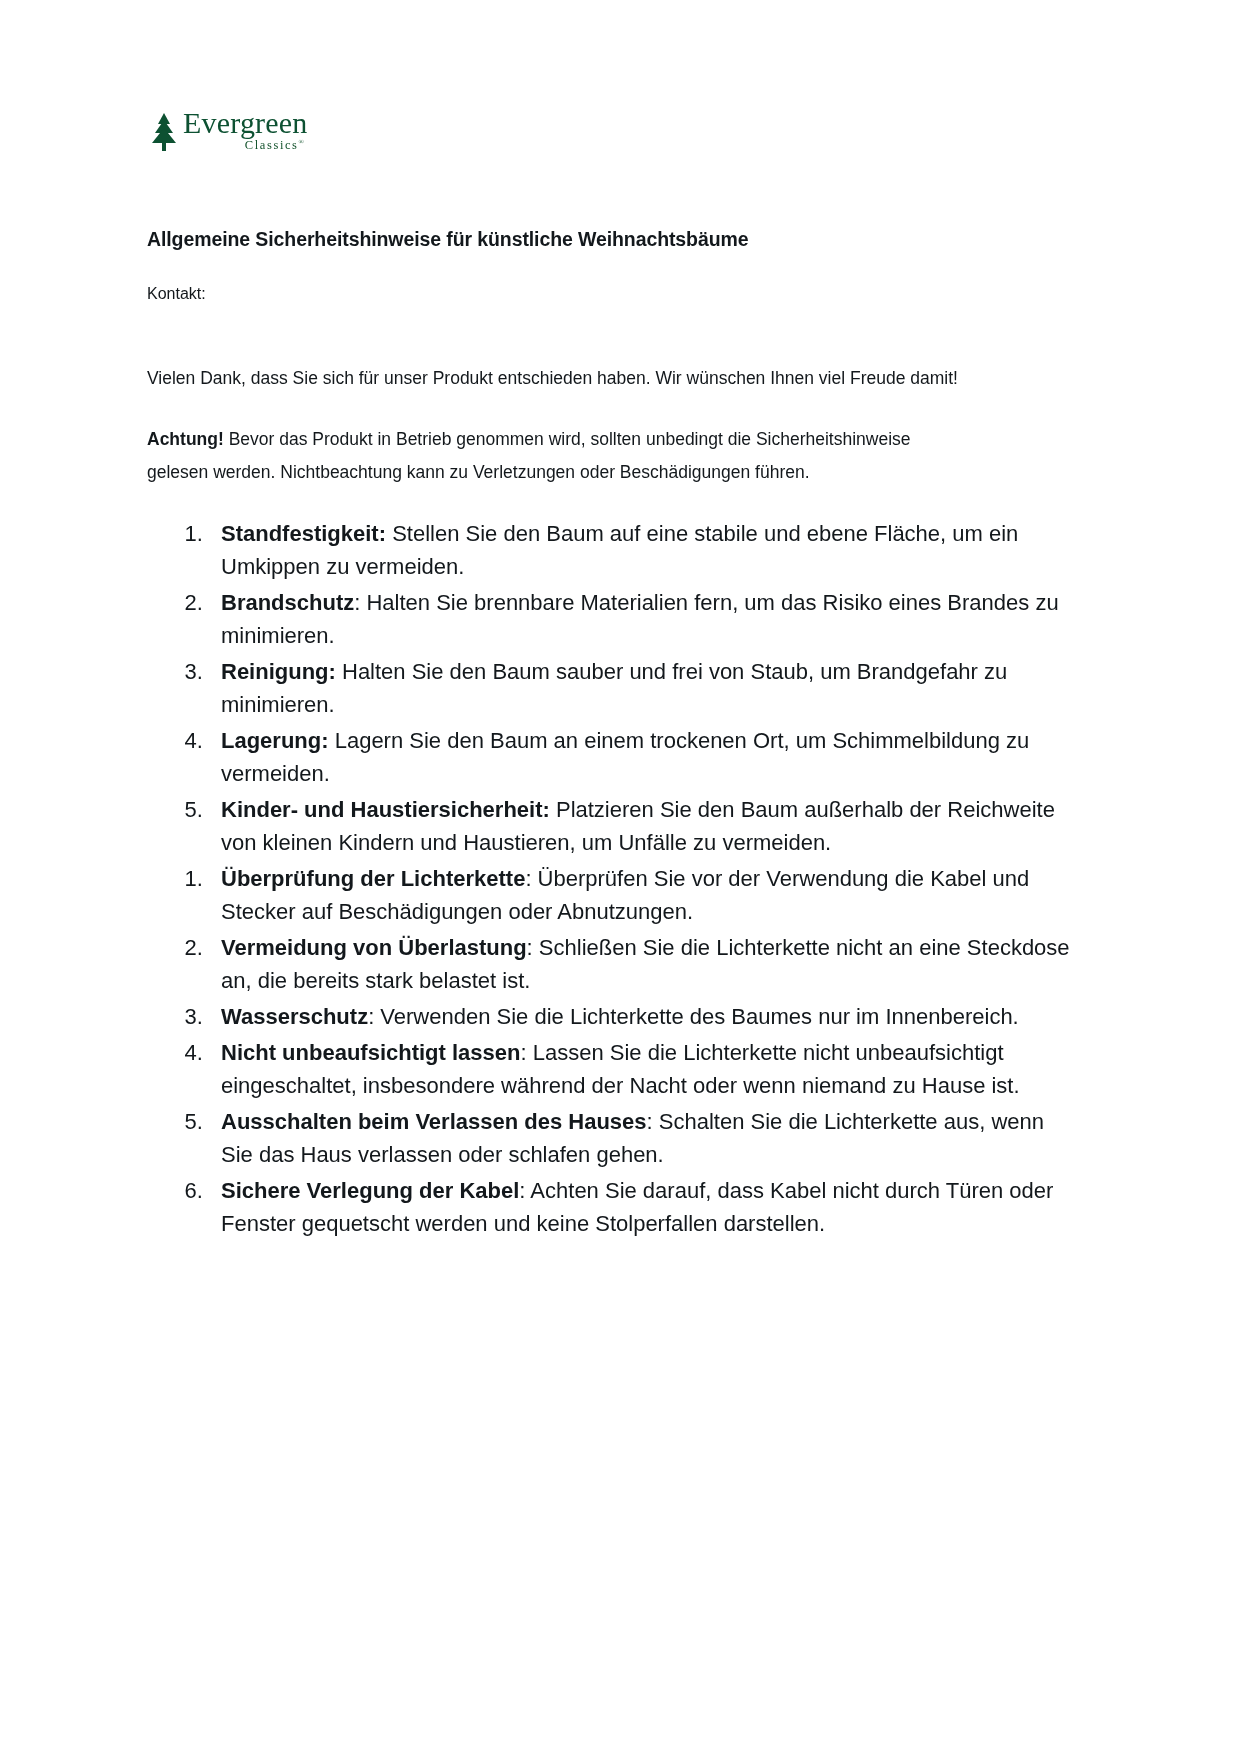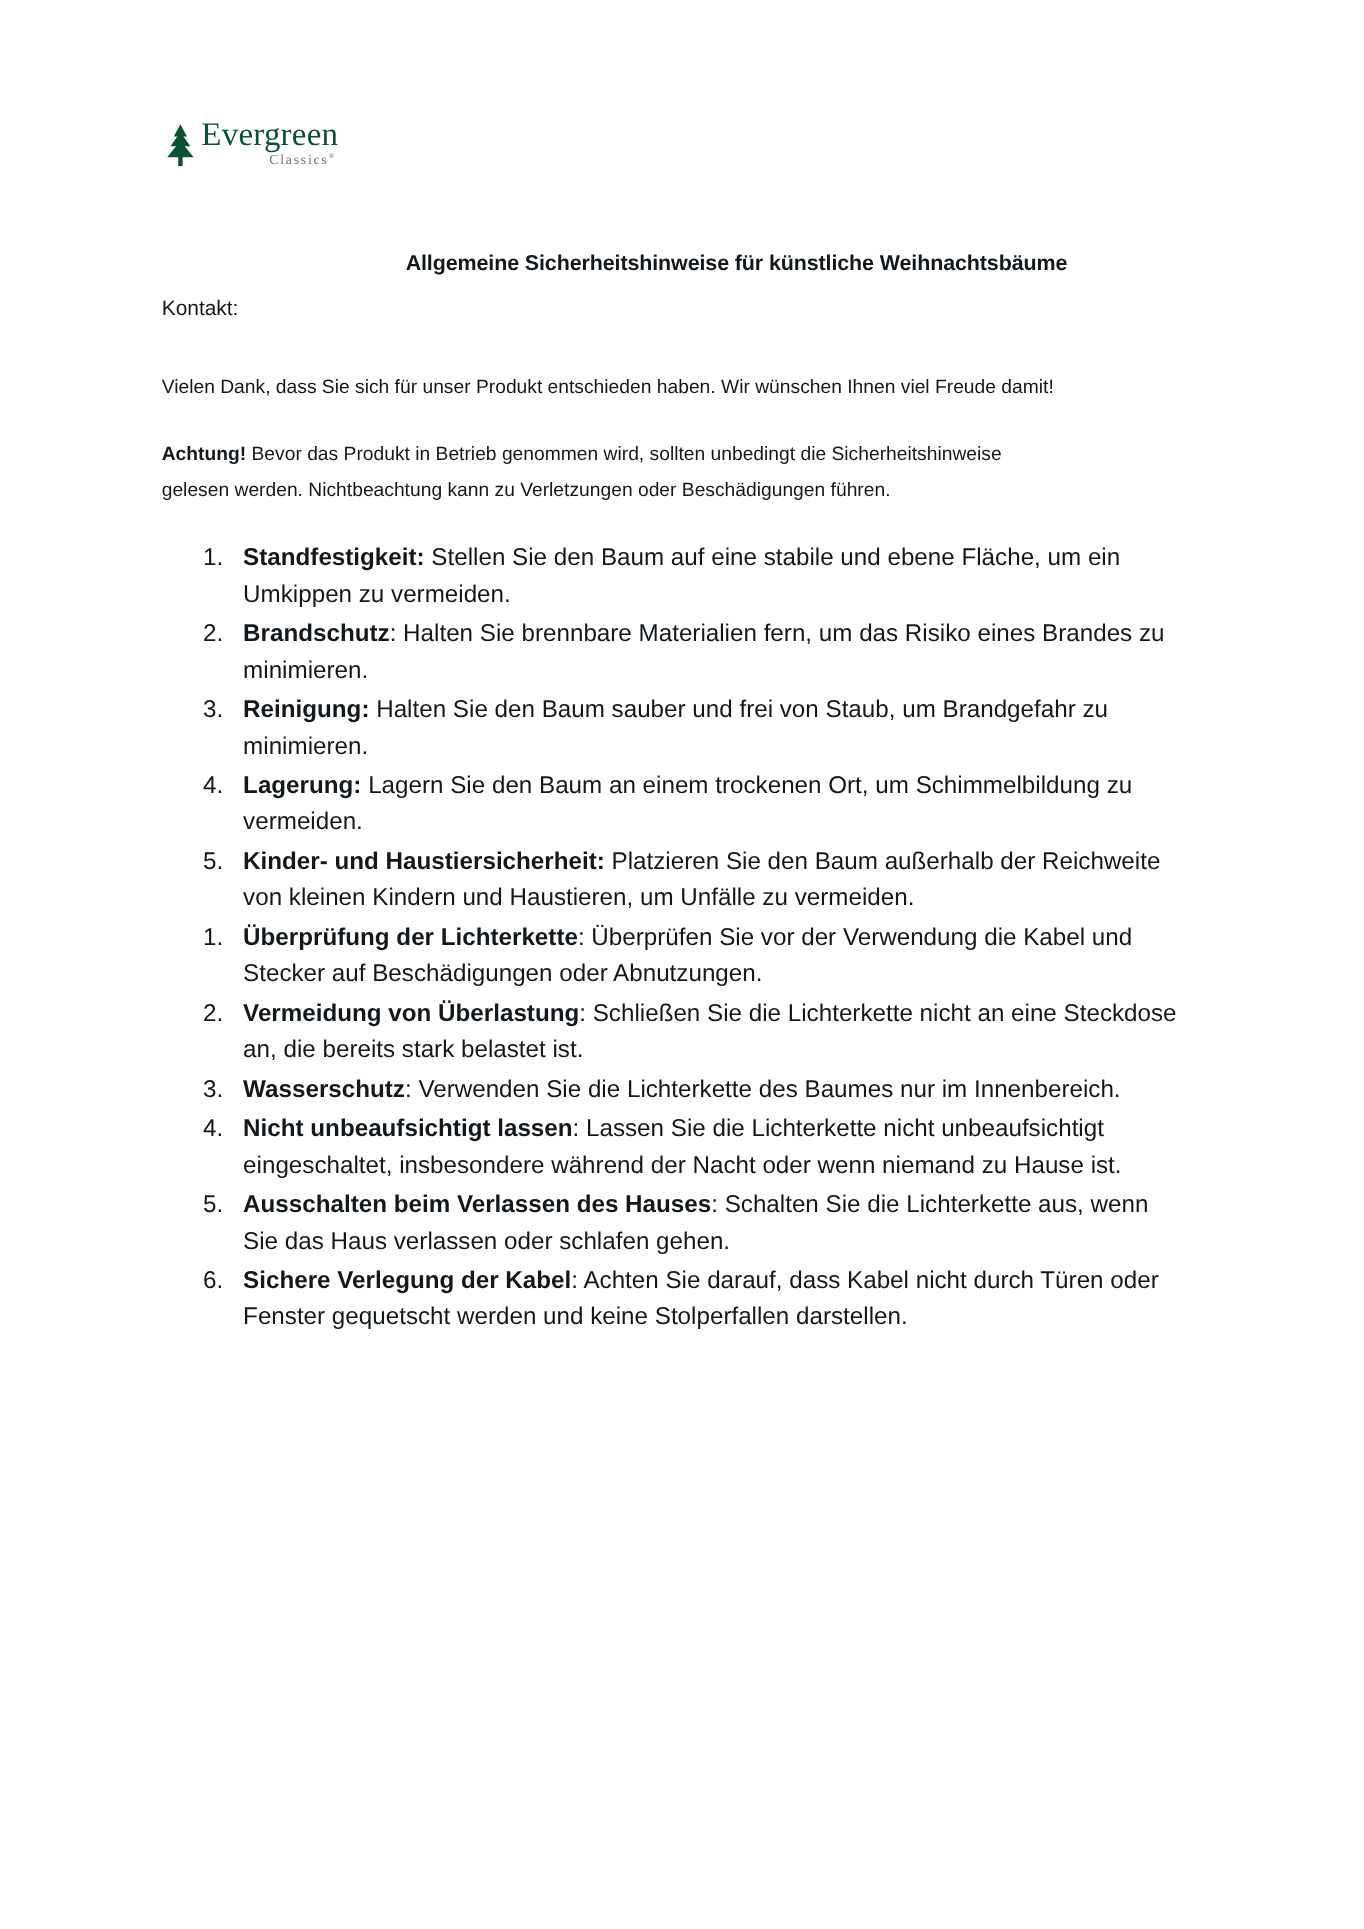--- a/index.html
+++ b/index.html
@@ -44,43 +44,42 @@
   }
   .logo-word {
     font-family: "Liberation Serif", serif;
     font-size: 30px;
     color: #0d5132;
     letter-spacing: 0.2px;
   }
   .logo-sub {
     font-family: "Liberation Serif", serif;
     font-size: 12.5px;
-    color: #737373;
+    color: #14532d;
     letter-spacing: 1.6px;
     text-align: right;
     margin-top: 1px;
     margin-right: 2px;
   }
   .logo-sub sup {
     font-size: 7px;
     vertical-align: super;
   }
 
   
   h1.doc-title {
     font-size: 19.5px;
     font-weight: bold;
-    margin: 0 0 16px 0;
+    margin: 0 0 29px 0;
     letter-spacing: -0.1px;
-    text-align: center;
   }
   .contact {
-    font-size: 19px;
+    font-size: 16px;
     line-height: 28px;
-    margin: 0 0 40px 0;
+    margin: 0 0 54px 0;
   }
   .para {
     font-size: 17.5px;
     line-height: 33px;
     margin: 0 0 28px 0;
     max-width: 840px;
   }
   .para.narrow { max-width: 800px; }
   .para b { font-weight: bold; }
 

